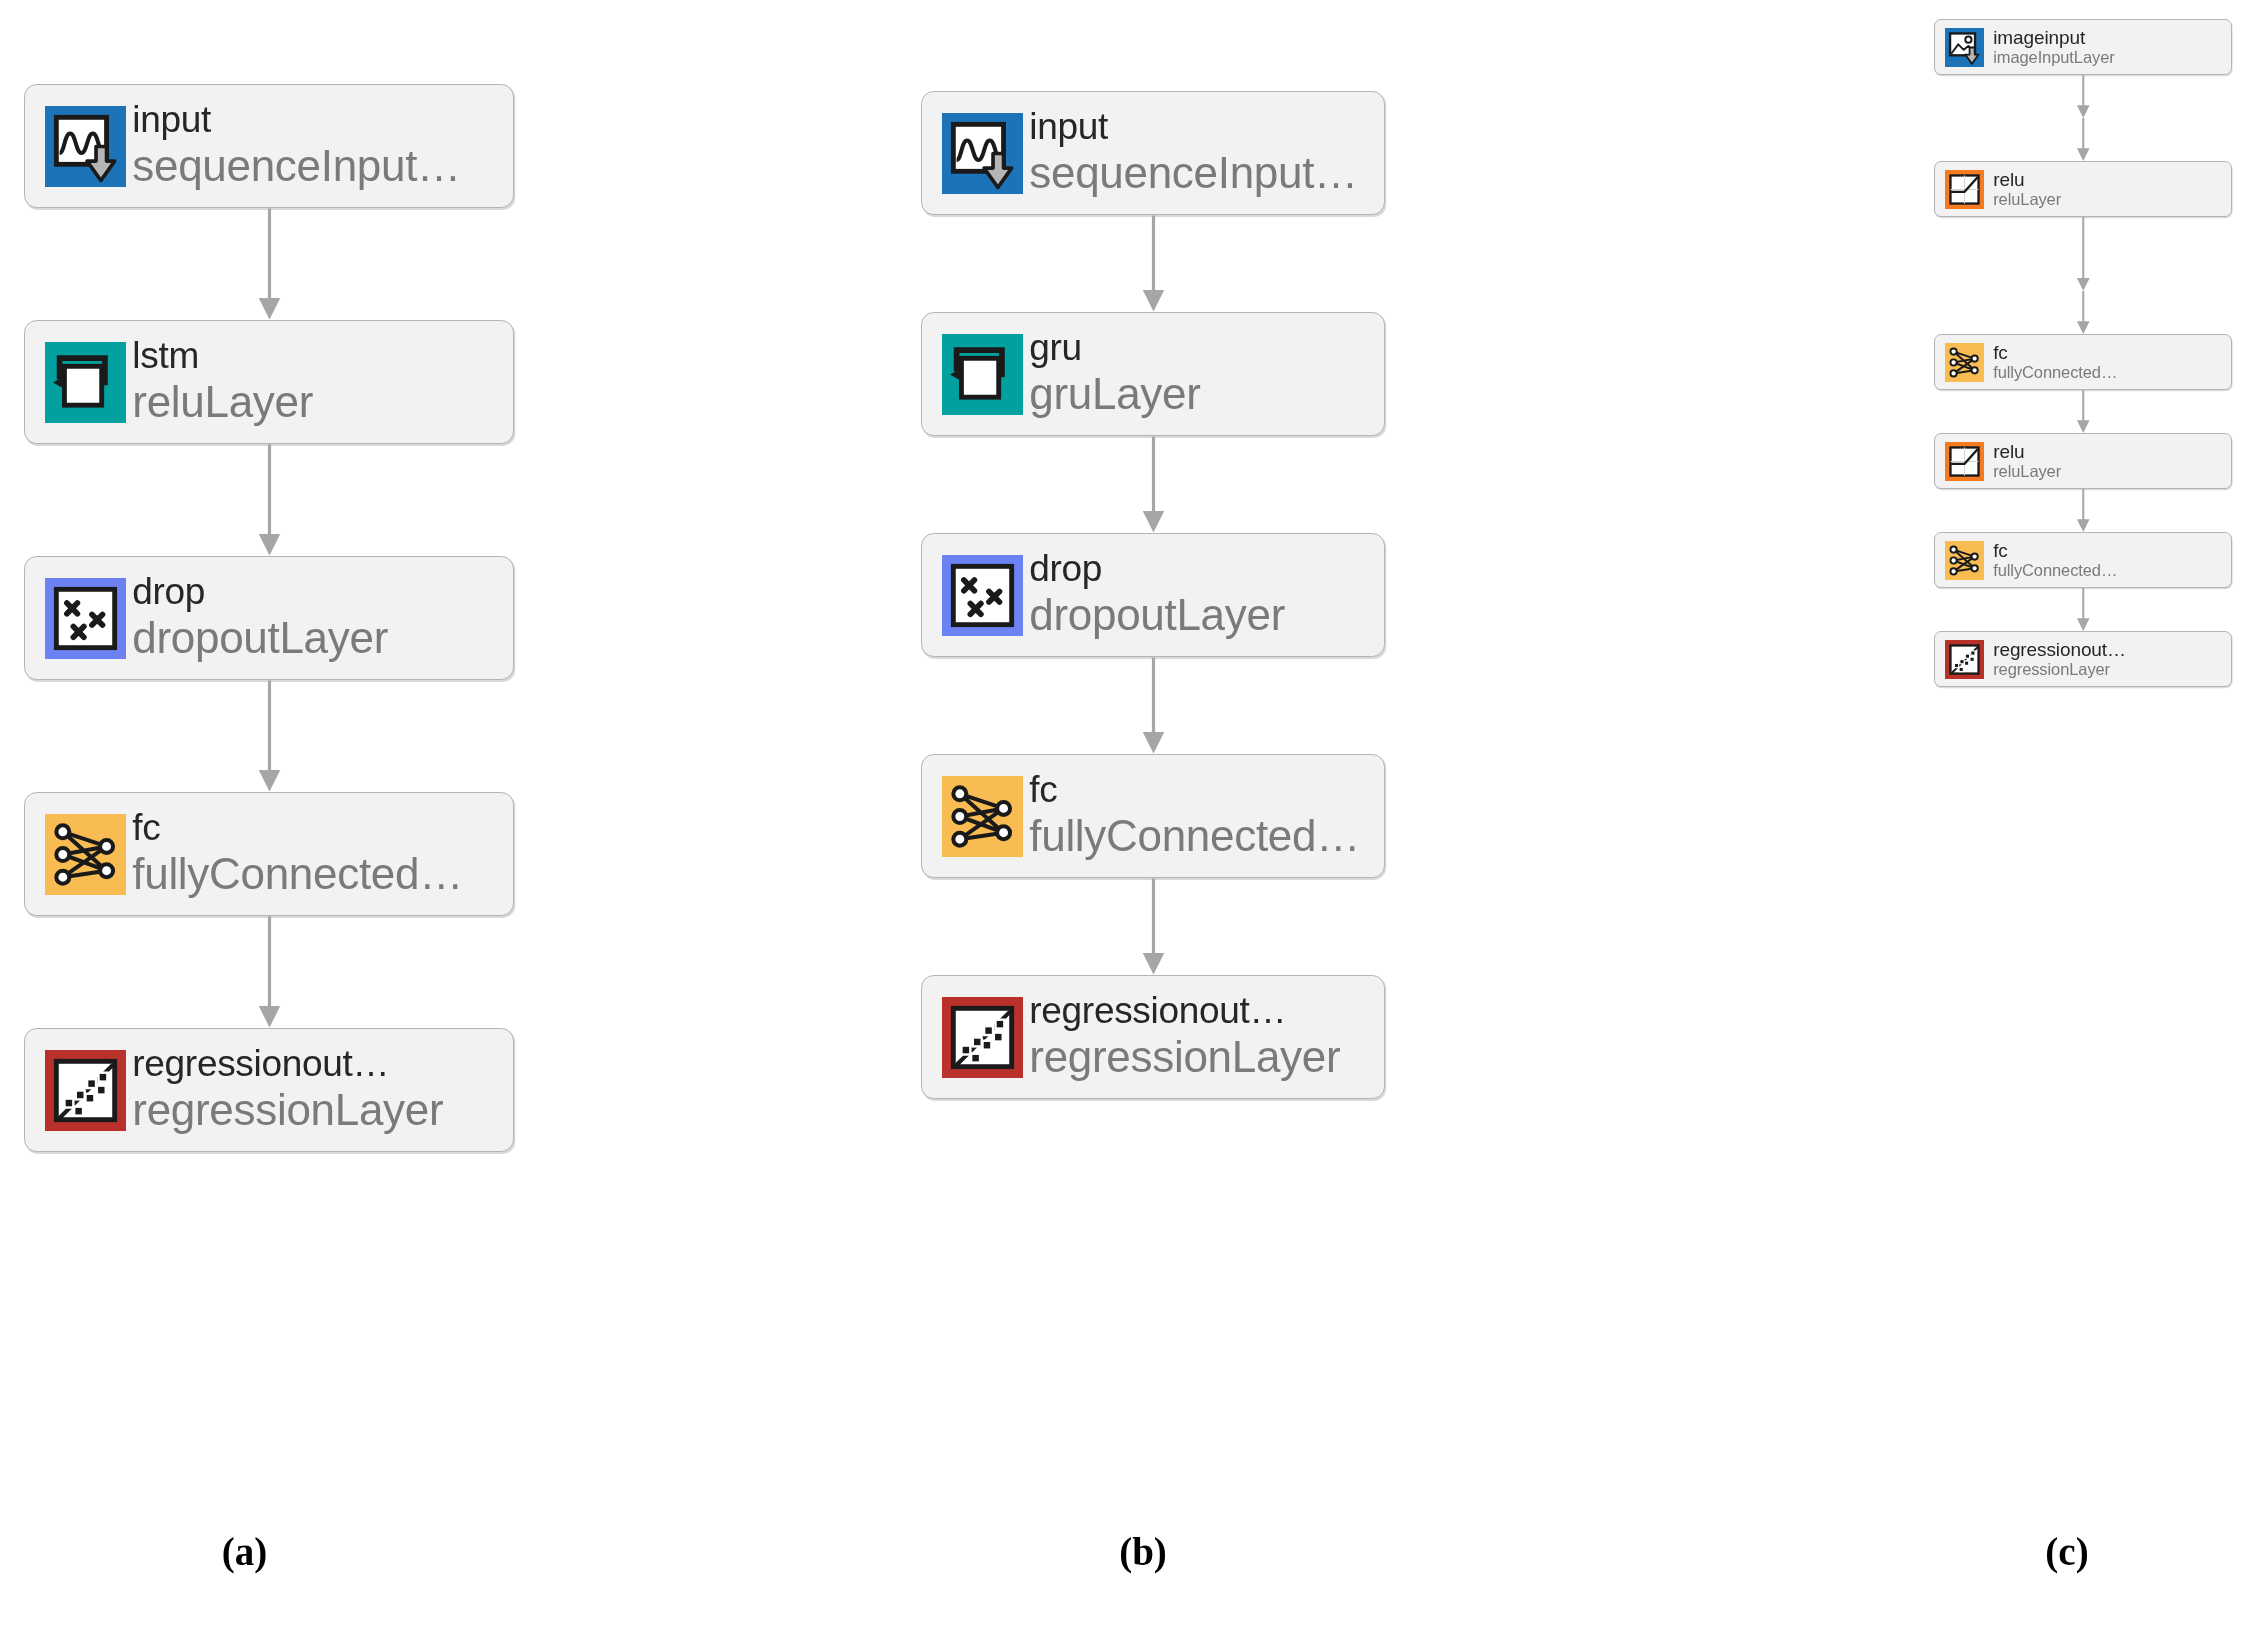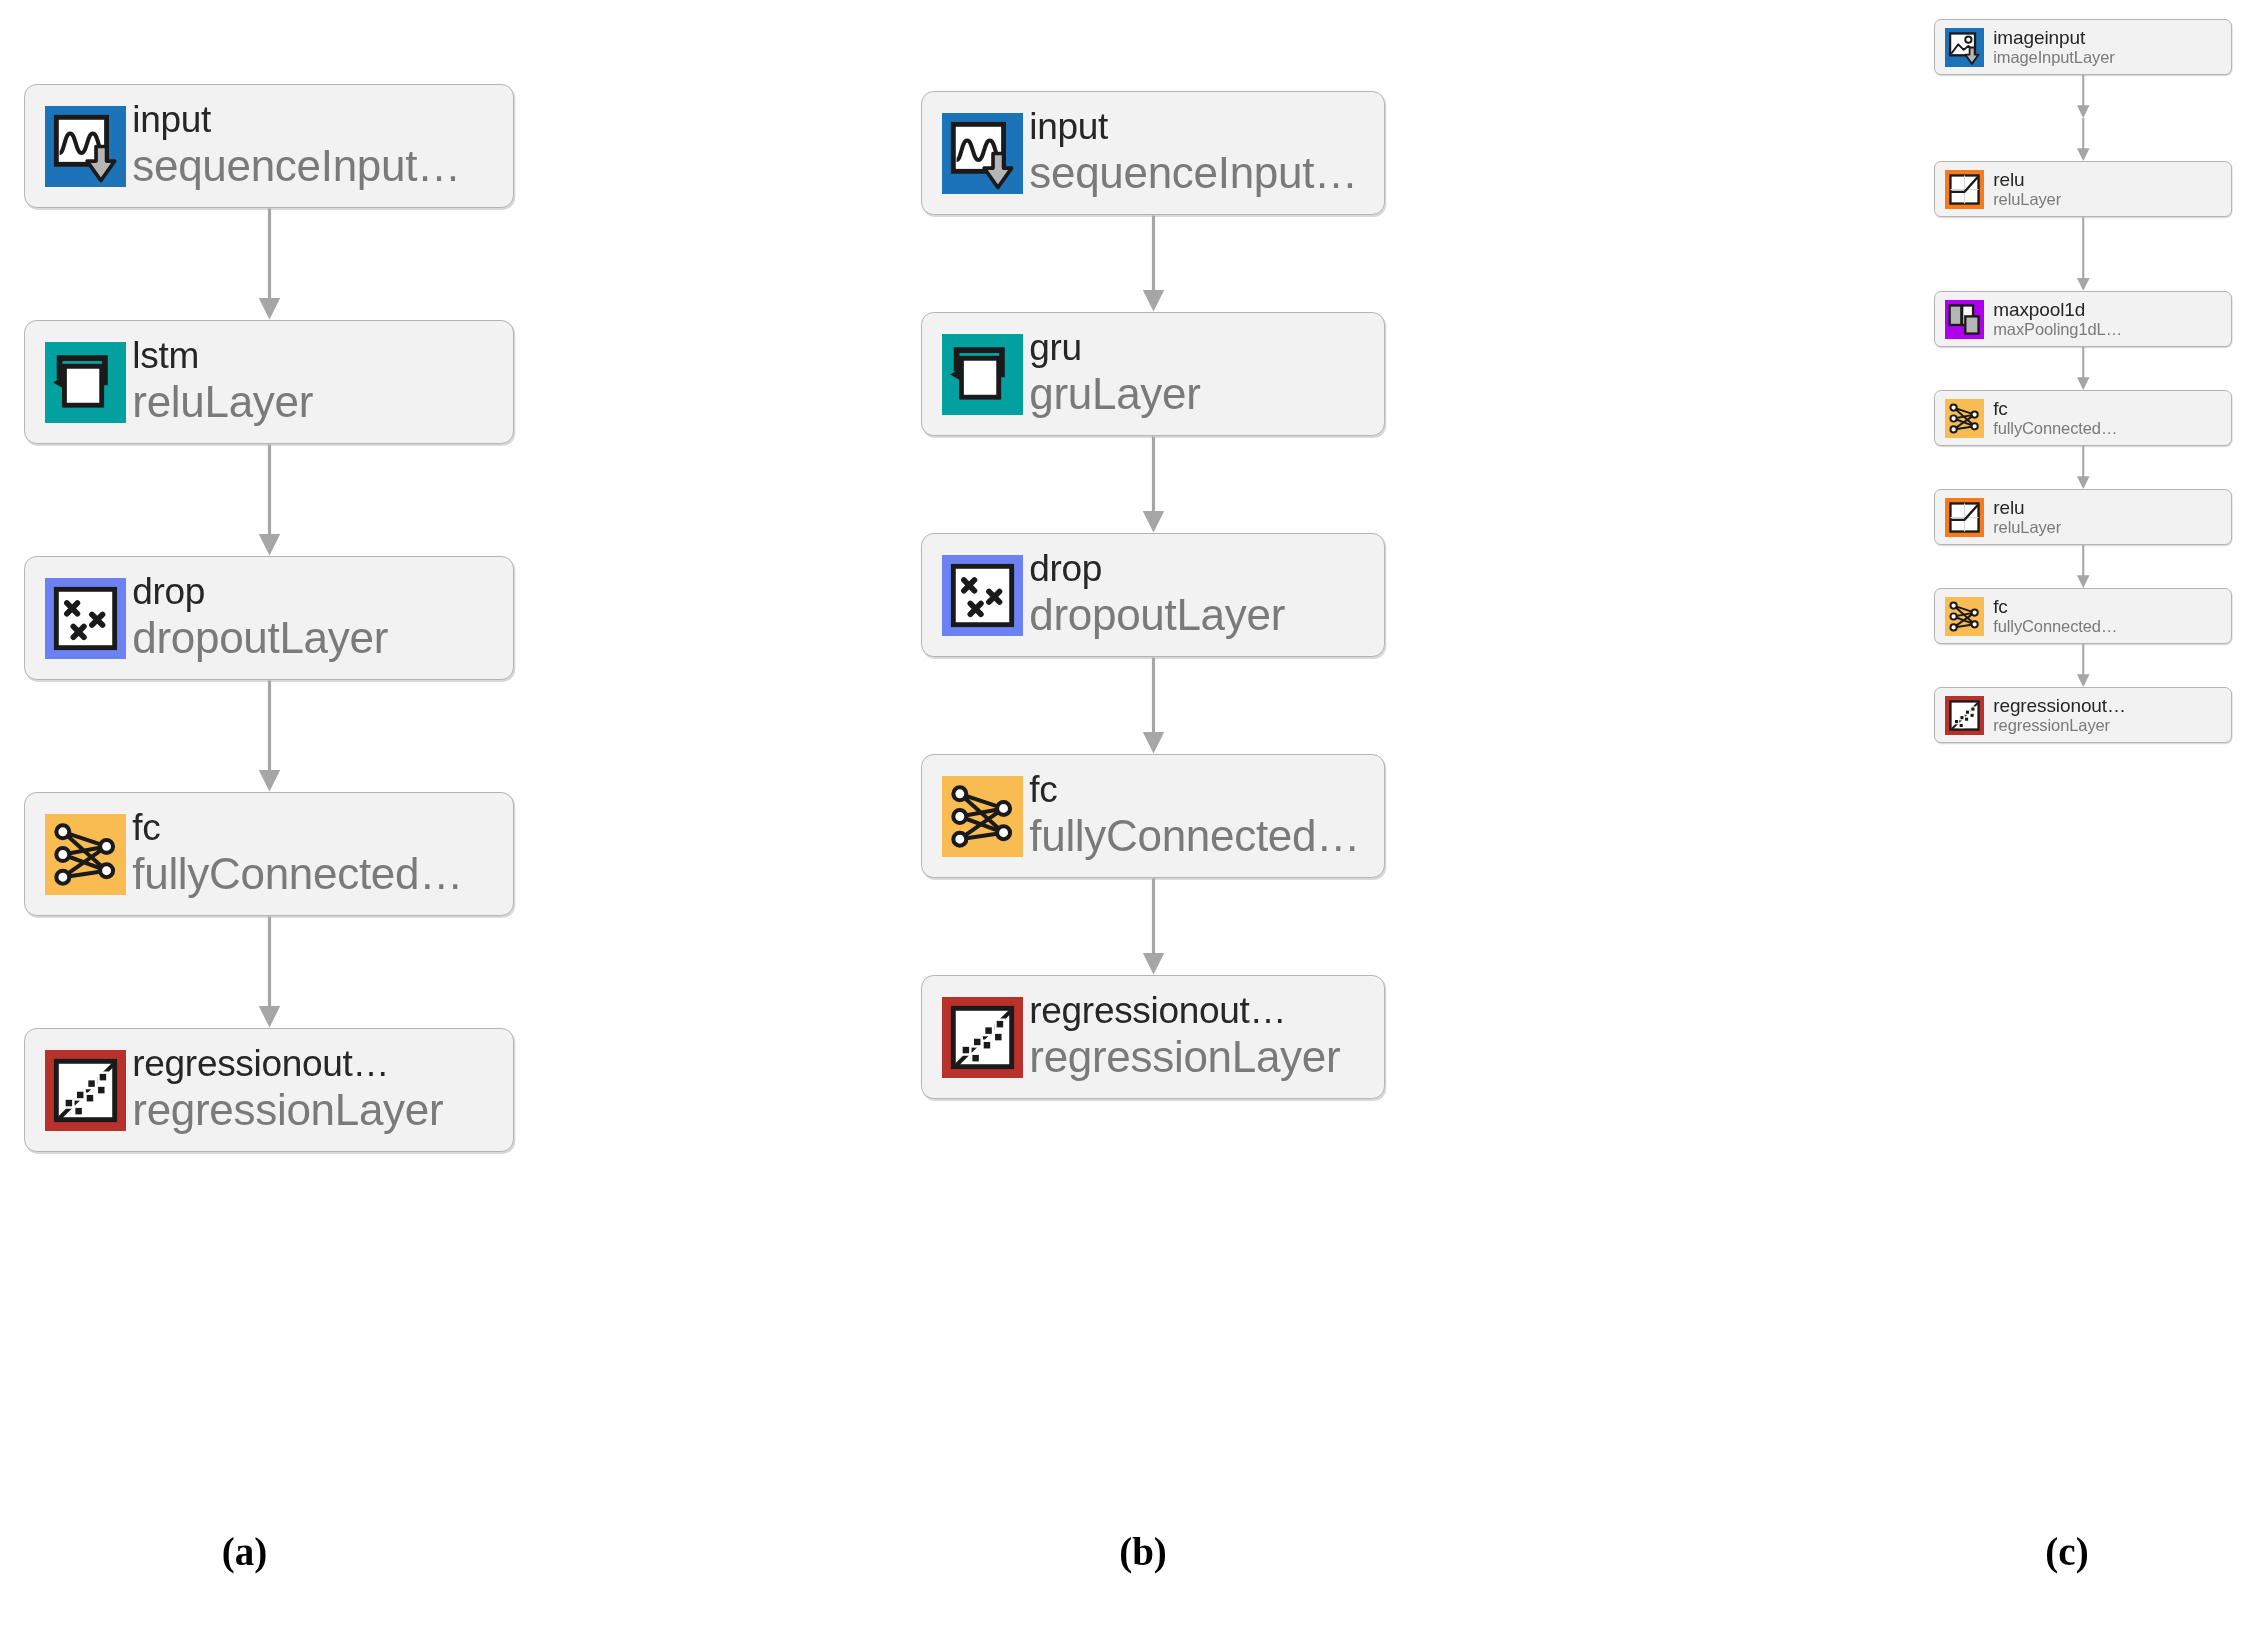--- a/index.html
+++ b/index.html
@@ -390,34 +390,20 @@
           <div class="title">relu</div>
           <div class="subtitle">reluLayer</div>
         </div>
       </div>
       <div class="connector" style="height: 74px; width: 16.5px;">
         <svg width="16.5" height="74" viewBox="0 0 26 116">
           <line x1="13" y1="0" x2="13" y2="98" stroke="#A6A6A6" stroke-width="3.2"></line>
           <path d="M3 96 L23 96 L13 116 Z" fill="#A6A6A6"></path>
         </svg>
       </div>
-      <div class="node small">
-        <span class="chip">
-          <svg viewBox="0 0 100 100" preserveAspectRatio="none">
-            <rect x="0" y="0" width="100" height="100" fill="#AE00ED"></rect>
-            <rect x="12" y="14" width="30" height="50" fill="#b5b5b5" stroke="#1a1a1a" stroke-width="6"></rect>
-            <rect x="44" y="14" width="28" height="50" fill="#ffffff" stroke="#1a1a1a" stroke-width="6"></rect>
-            <rect x="52" y="42" width="34" height="44" fill="#b5b5b5" stroke="#1a1a1a" stroke-width="6"></rect>
-          </svg>
-        </span>
-        <div class="labels">
-          <div class="title">maxpool1d</div>
-          <div class="subtitle">maxPooling1dL…</div>
-        </div>
-      </div>
       <div class="connector" style="height: 43px; width: 16.5px;">
         <svg width="16.5" height="43" viewBox="0 0 26 68">
           <line x1="13" y1="0" x2="13" y2="50" stroke="#A6A6A6" stroke-width="3.2"></line>
           <path d="M3 48 L23 48 L13 68 Z" fill="#A6A6A6"></path>
         </svg>
       </div>
       <div class="node small">
         <span class="chip">
           <svg viewBox="0 0 100 100" preserveAspectRatio="none">
             <rect x="0" y="0" width="100" height="100" fill="#F9BC52"></rect>

